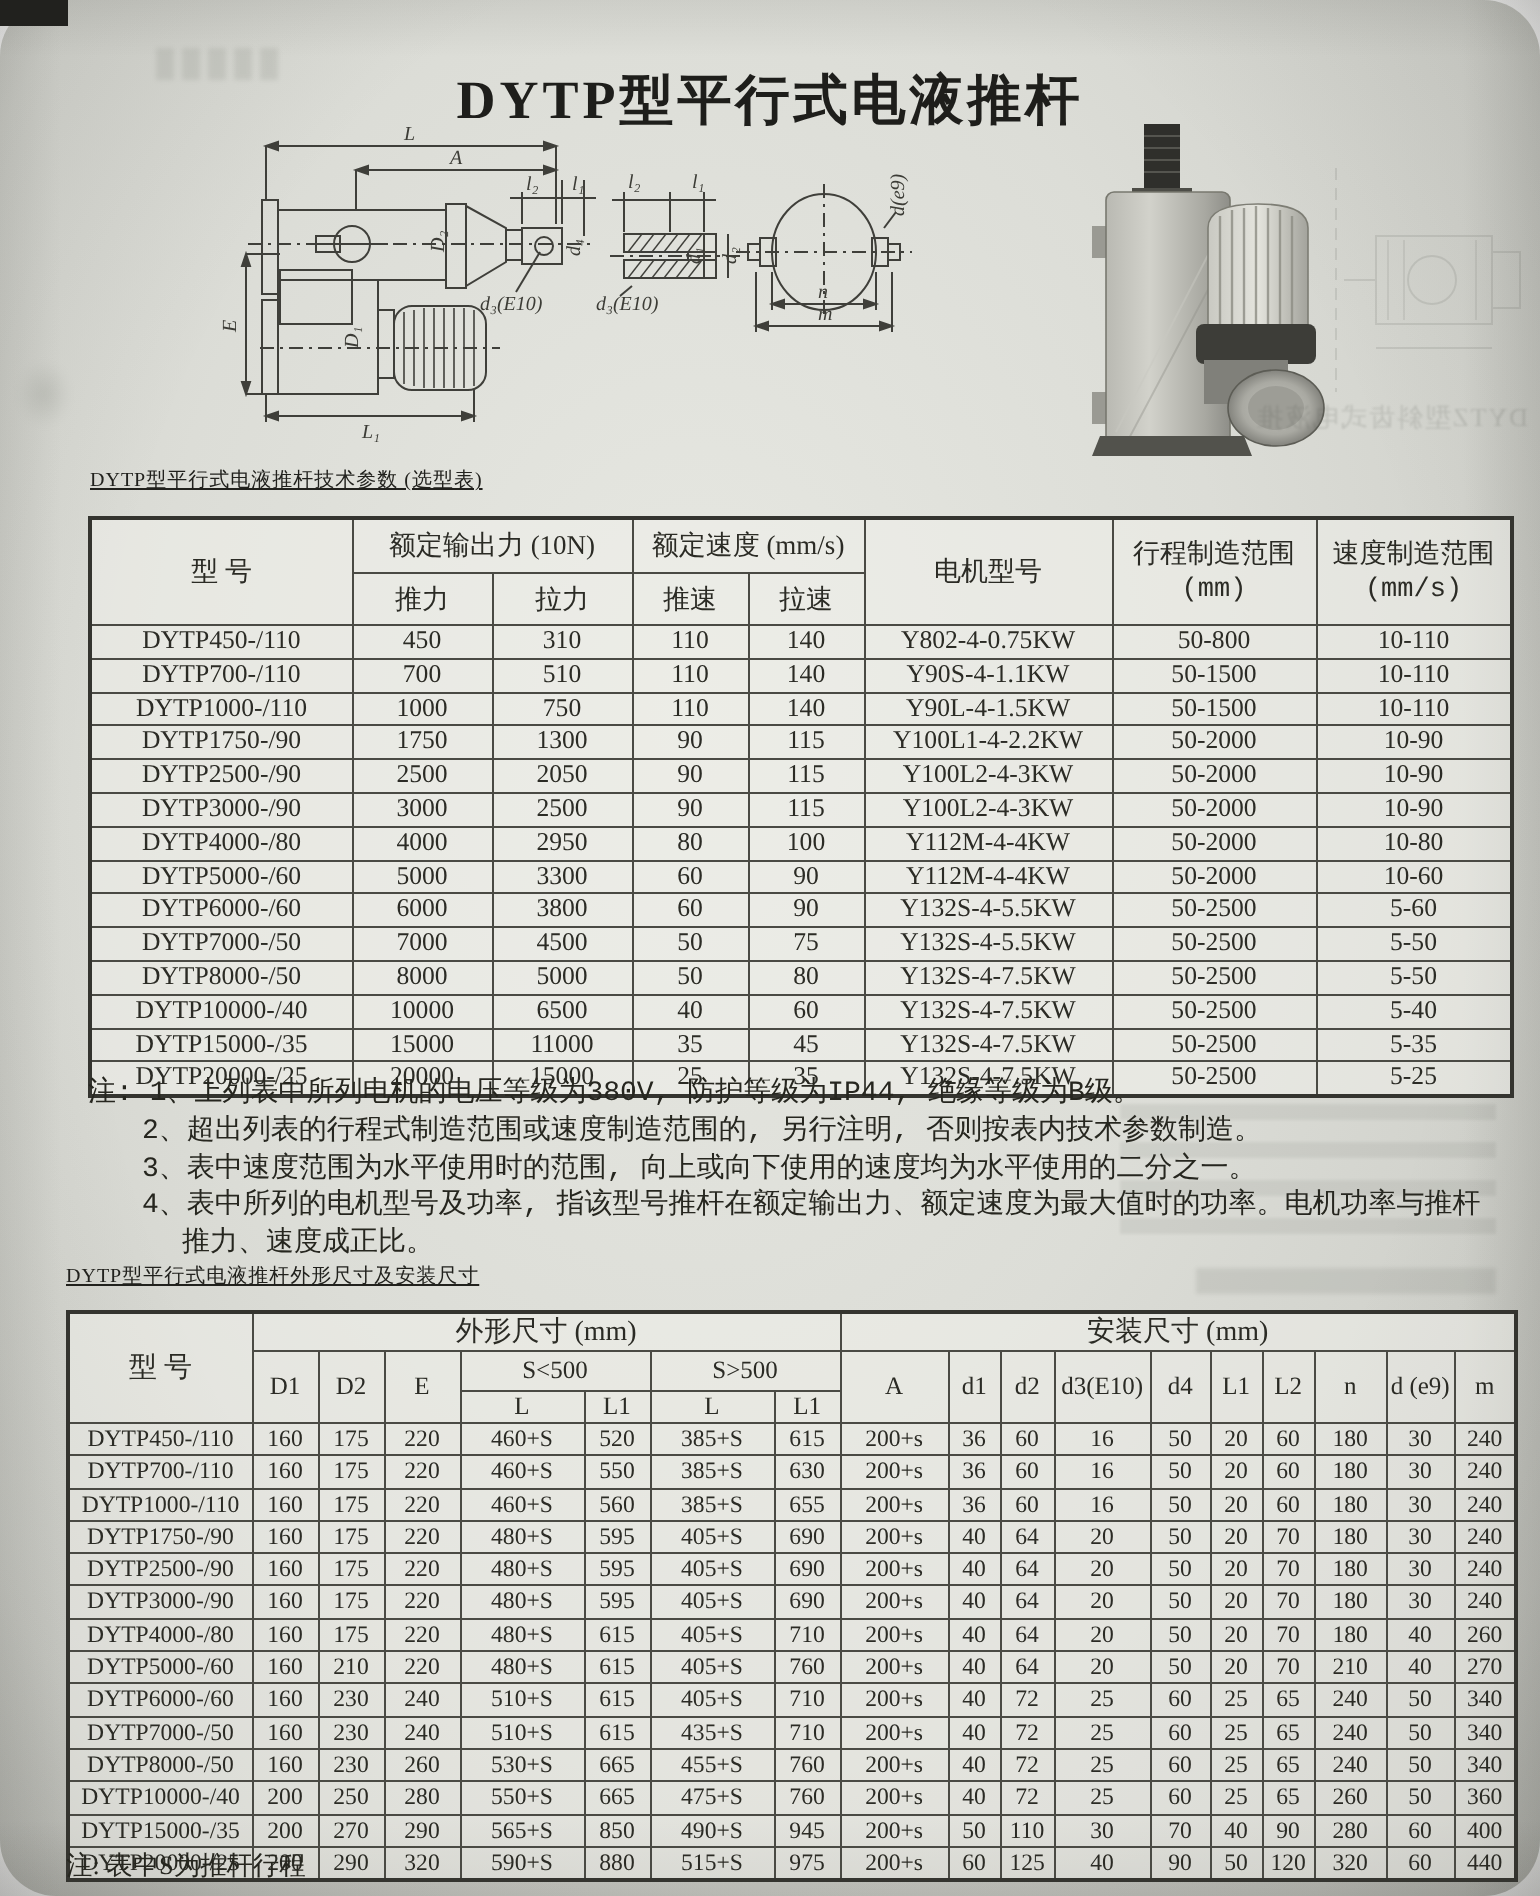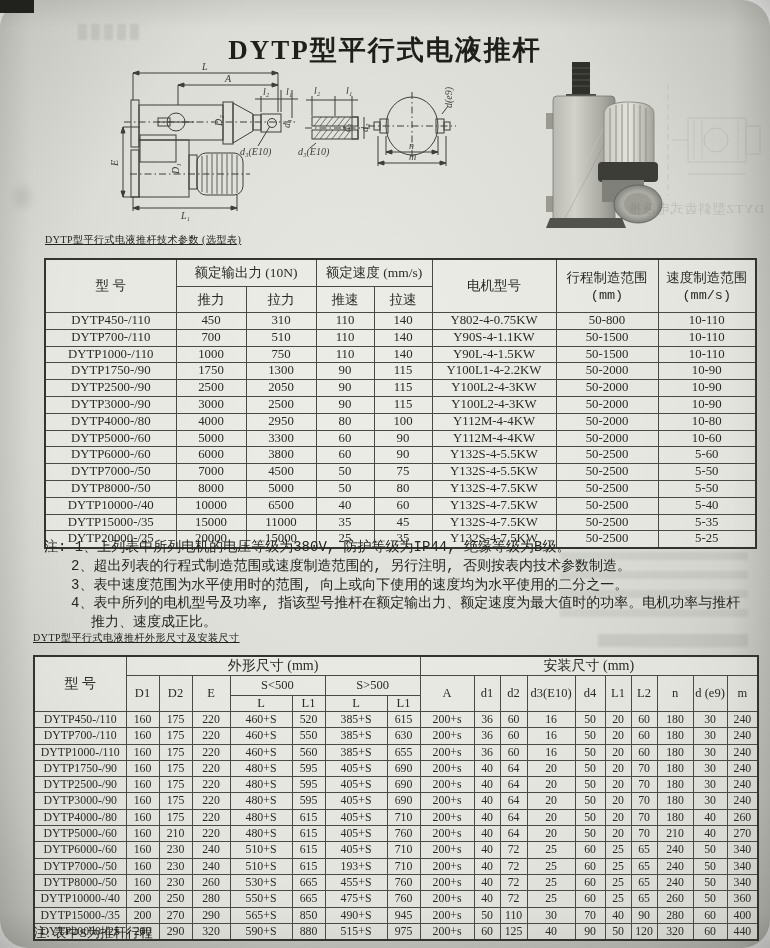--- a/index.html
+++ b/index.html
@@ -688,21 +688,21 @@
           <td>50</td>
           <td>340</td>
         </tr>
         <tr>
           <td>DYTP7000-/50</td>
           <td>160</td>
           <td>230</td>
           <td>240</td>
           <td>510+S</td>
           <td>615</td>
-          <td>193+S</td>
+          <td>435+S</td>
           <td>710</td>
           <td>200+s</td>
           <td>40</td>
           <td>72</td>
           <td>25</td>
           <td>60</td>
           <td>25</td>
           <td>65</td>
           <td>240</td>
           <td>50</td>

